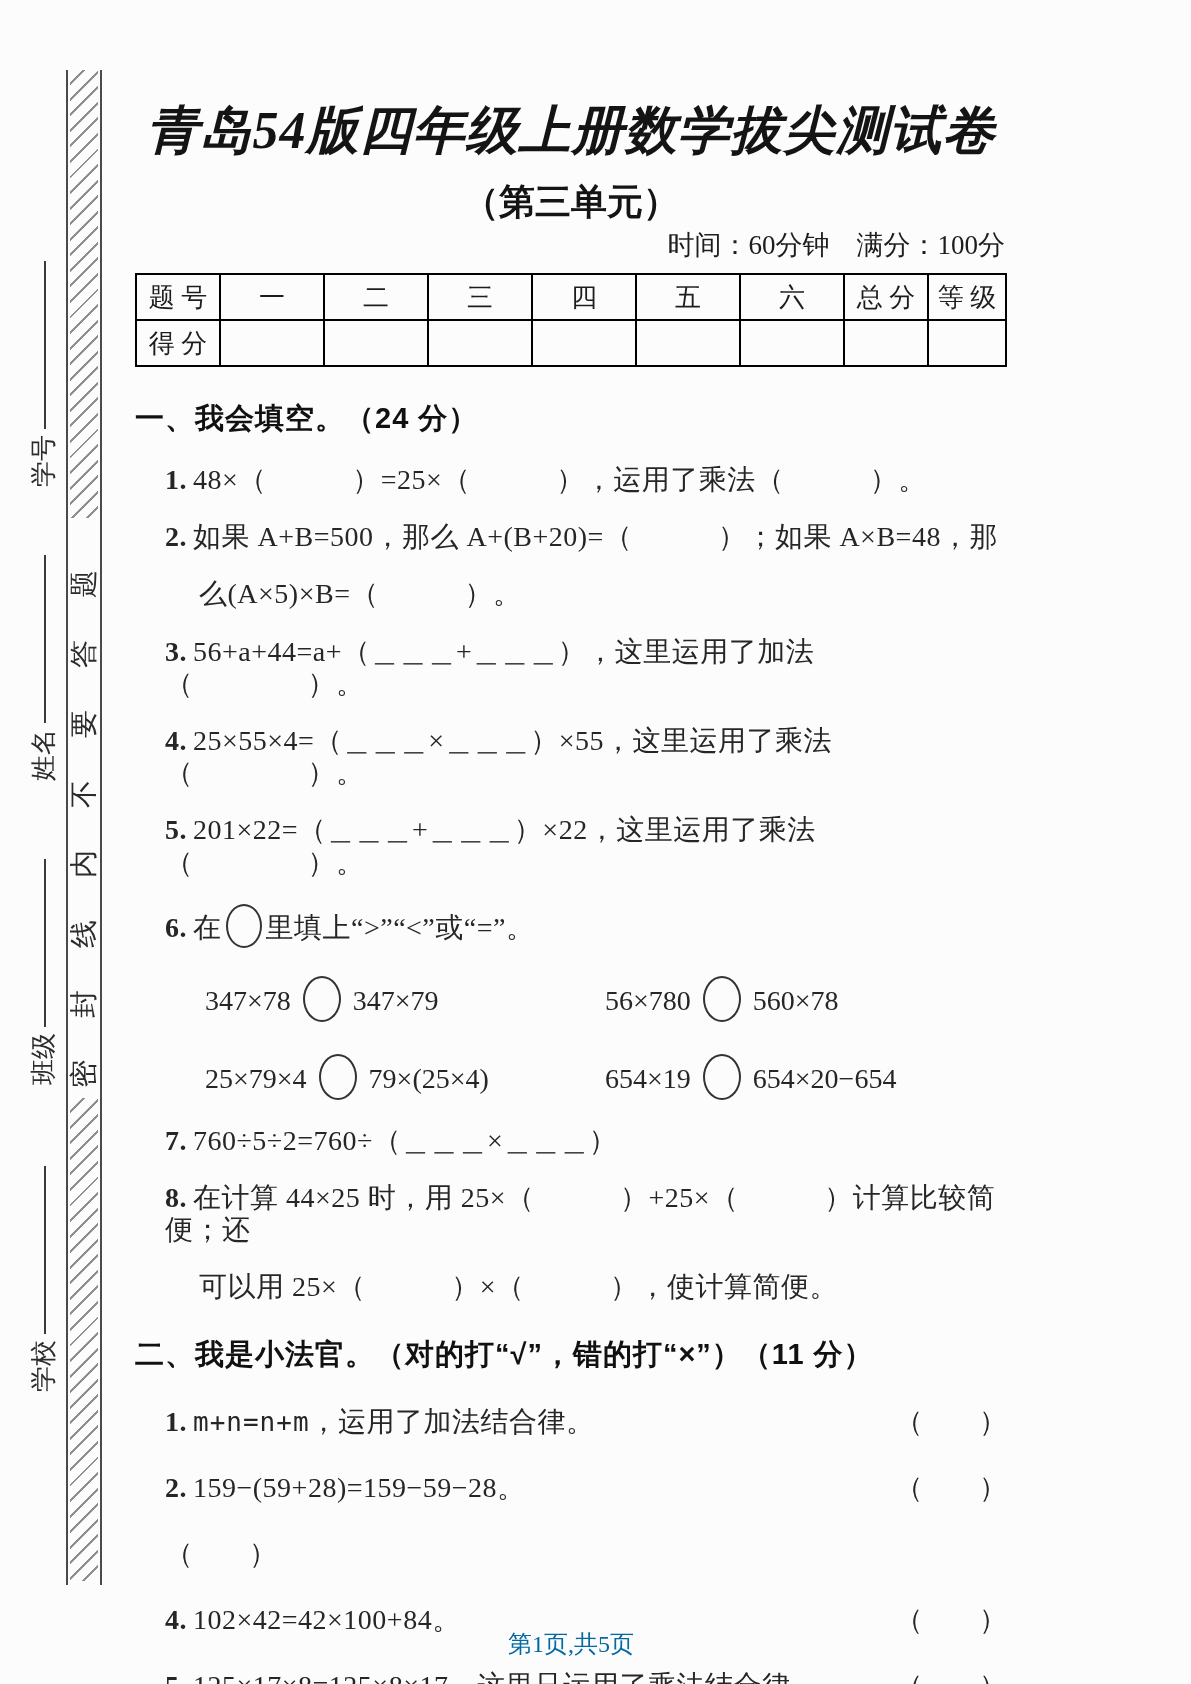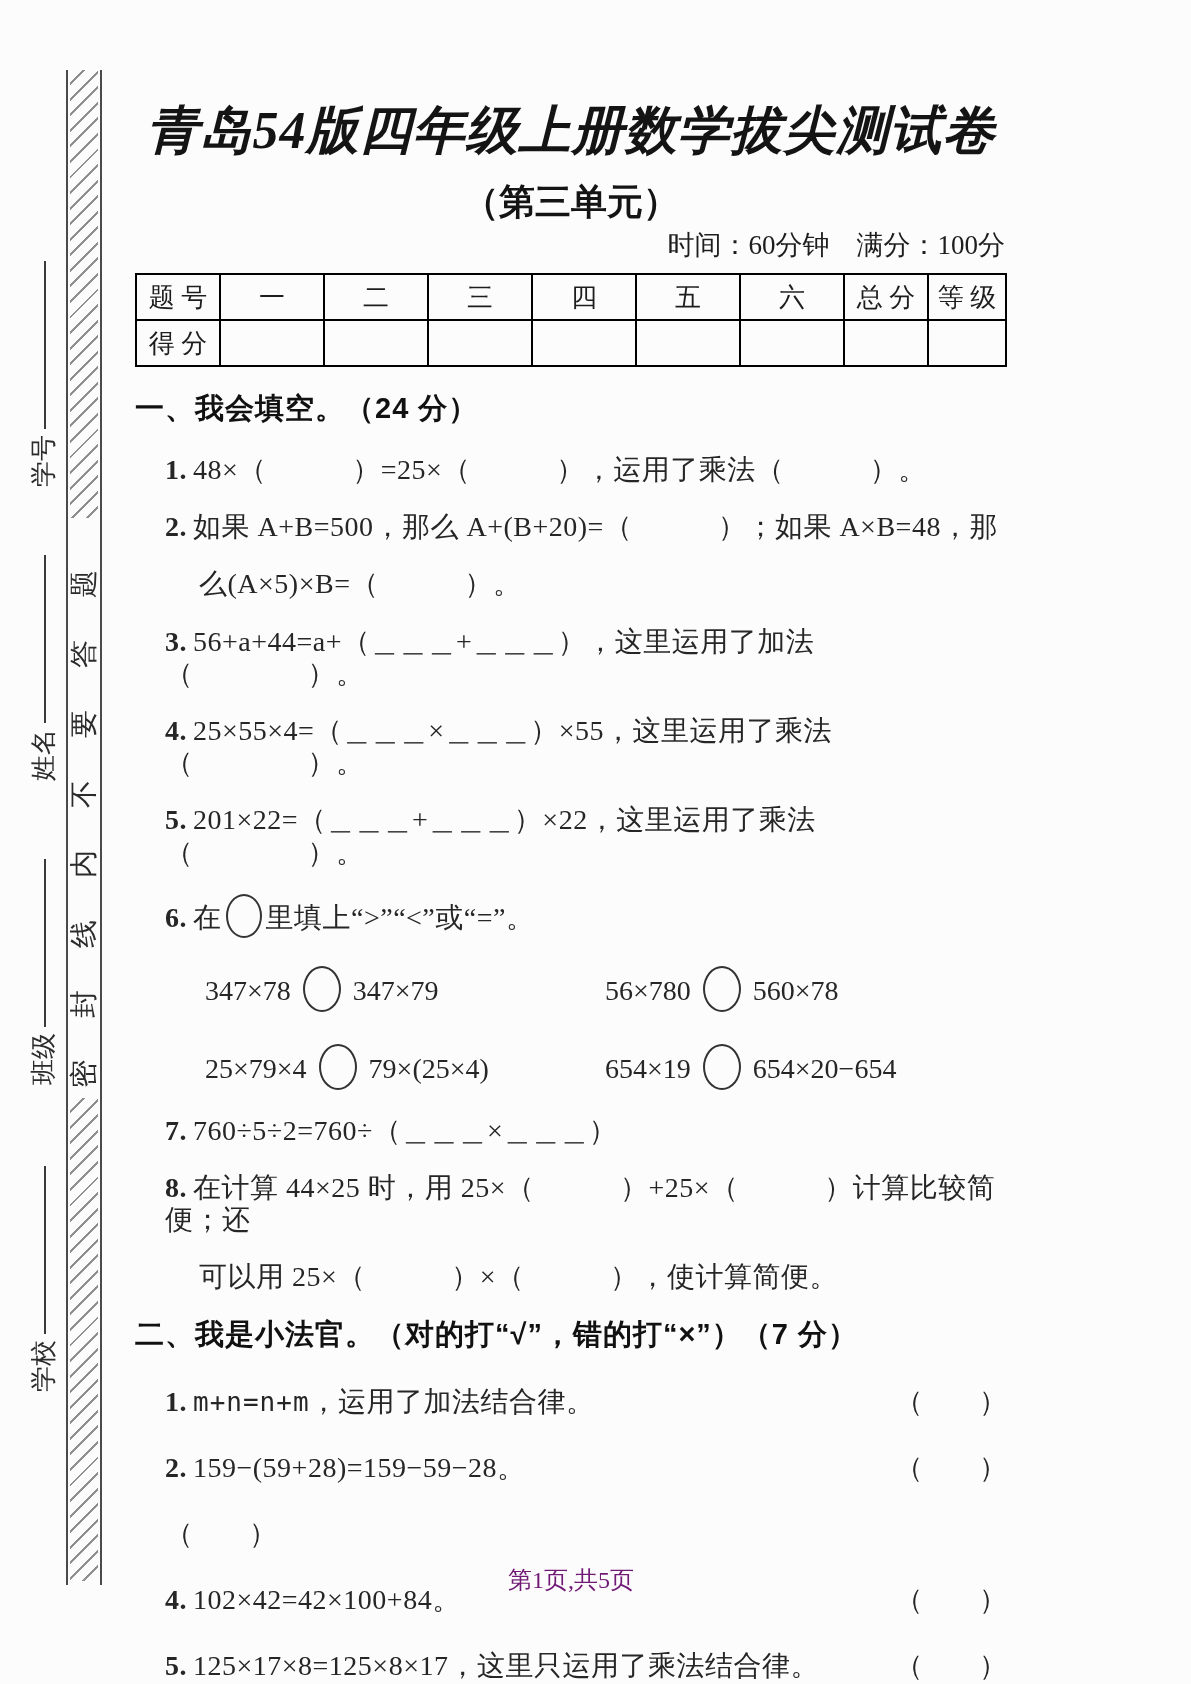--- a/index.html
+++ b/index.html
@@ -73,21 +73,21 @@
   }
   table.score {
     width:100%; border-collapse:collapse; margin-top:10px;
     font-size:26px; color:#1d1d1d;
   }
   table.score td {
     border:2px solid #000000; height:44px; text-align:center;
     padding:0 2px;
   }
   .s-head {
-    margin-top:22px;
+    margin-top:32px;
     font-family:"Liberation Sans","DejaVu Sans",sans-serif;
     font-weight:bold; font-size:29px; color:#111;
     letter-spacing:1px;
   }
   .q {
     margin-top:25px; padding-left:30px;
     font-size:28px; line-height:1.15; color:#262626;
     letter-spacing:0.5px;
   }
   .q.cont { padding-left:64px; }
@@ -113,22 +113,22 @@
     margin-top:28px; padding-left:30px;
     display:flex; justify-content:space-between; align-items:baseline;
     font-size:28px; color:#262626;
   }
   .judge-left { letter-spacing:0.5px; }
   .mono {
     font-family:"DejaVu Sans Mono","Liberation Mono",monospace;
     font-size:26px; letter-spacing:1px;
   }
   .footer {
-    position:absolute; left:135px; top:1564px; width:872px;
-    text-align:center; font-size:24px; color:#701a75;
+    position:absolute; left:135px; top:1628px; width:872px;
+    text-align:center; font-size:24px; color:#0369a1;
   }
 </style>
 </head>
 <body>
 
 <div class="page">
 
   <div class="seal-strip">
     <div class="hatch hatch-top"></div>
     <div class="hatch hatch-bottom"></div>
@@ -240,21 +240,21 @@
       <span class="qno">7.</span><span>760÷5÷2=760÷（＿＿＿×＿＿＿）</span>
     </div>
 
     <div class="q">
       <span class="qno">8.</span><span>在计算 44×25 时，用 25×（　　　）+25×（　　　）计算比较简便；还</span>
     </div>
     <div class="q cont">
       <span>可以用 25×（　　　）×（　　　），使计算简便。</span>
     </div>
 
-    <div class="s-head">二、我是小法官。（对的打“√”，错的打“×”）（7 分）</div>
+    <div class="s-head">二、我是小法官。（对的打“√”，错的打“×”）（11 分）</div>
 
     <div class="judge-row">
       <span class="judge-left">
         <span class="qno">1.</span><span class="mono">m+n=n+m</span><span>，运用了加法结合律。</span>
       </span>
       <span>（　　）</span>
     </div>
 
     <div class="judge-row">
       <span class="judge-left">

